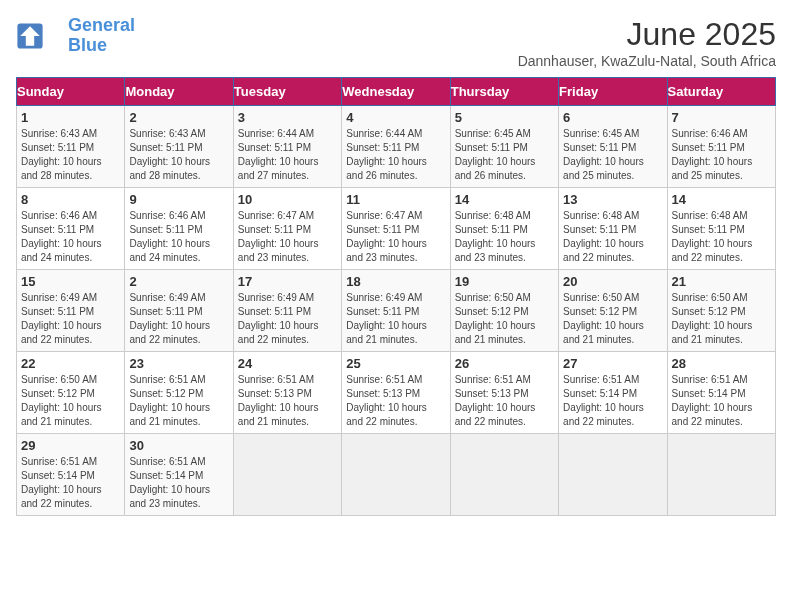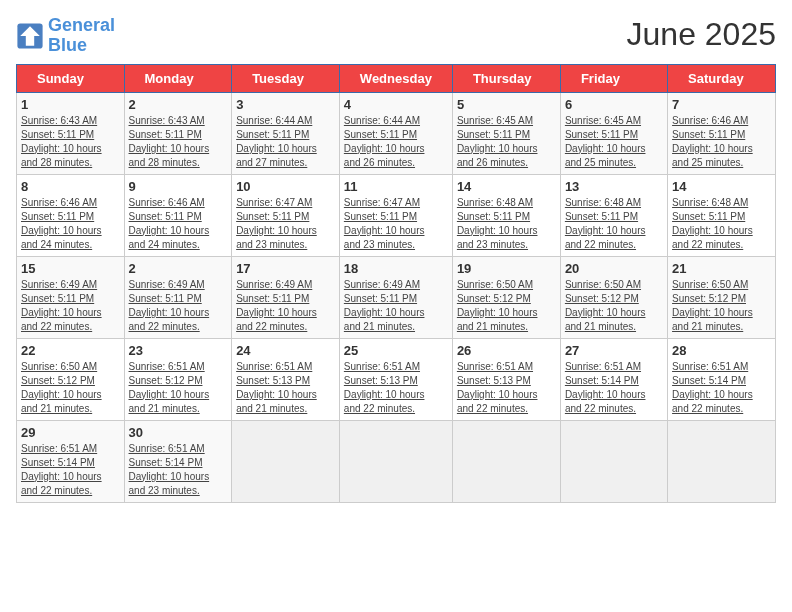--- a/index.html
+++ b/index.html
@@ -12,20 +12,21 @@
     }
     .header-area {
       display: flex;
       justify-content: space-between;
       align-items: flex-start;
       margin-bottom: 8px;
     }
     .logo {
       display: flex;
       align-items: center;
+      gap: 20px;
     }
     .logo-text {
       font-size: 18px;
       font-weight: bold;
       color: #333;
       line-height: 1.1;
     }
     .logo-text span {
       color: #4a90d9;
     }
@@ -45,23 +46,23 @@
     .calendar-subtitle {
       font-size: 14px;
       color: #555;
     }
     table {
       width: 100%;
       border-collapse: collapse;
       font-size: 11px;
     }
     thead tr th {
-      background-color: #ef4444;
+      background-color: #be185d;
       color: #fff;
-      padding: 6px 20px;
+      padding: 6px 0;
       text-align: left;
       font-size: 13px;
       font-weight: bold;
       border: 1px solid #3a6aaa;
     }
     tbody tr td {
       border: 1px solid #ccc;
       padding: 4px;
       vertical-align: top;
       width: 14.28%;
@@ -78,21 +79,20 @@
       font-size: 13px;
       font-weight: bold;
       color: #333;
       display: block;
       margin-bottom: 2px;
     }
     .day-info {
       font-size: 10px;
       color: #444;
       line-height: 1.4;
-      text-decoration: underline;
     }
     .empty-cell {
       background: #f0f0f0 !important;
     }
   </style>
 </head>
 <body>
 
 <div class="header-area">
   <div class="logo">
@@ -100,20 +100,21 @@
       <rect x="2" y="2" width="36" height="36" rx="4" fill="#4a7fc1"></rect>
       <polygon points="20,6 34,20 26,20 26,34 14,34 14,20 6,20" fill="white"></polygon>
     </svg>
     <div class="logo-text">
       <div><span>General</span></div>
       <div><span style="color:#4a90d9">Blue</span></div>
     </div>
   </div>
   <div class="title-area">
     <div class="calendar-title">June 2025</div>
+    <div class="calendar-subtitle">Dannhauser, KwaZulu-Natal, South Africa</div>
   </div>
 </div>
 
 <table>
   <thead>
     <tr>
       <th>Sunday</th>
       <th>Monday</th>
       <th>Tuesday</th>
       <th>Wednesday</th>

